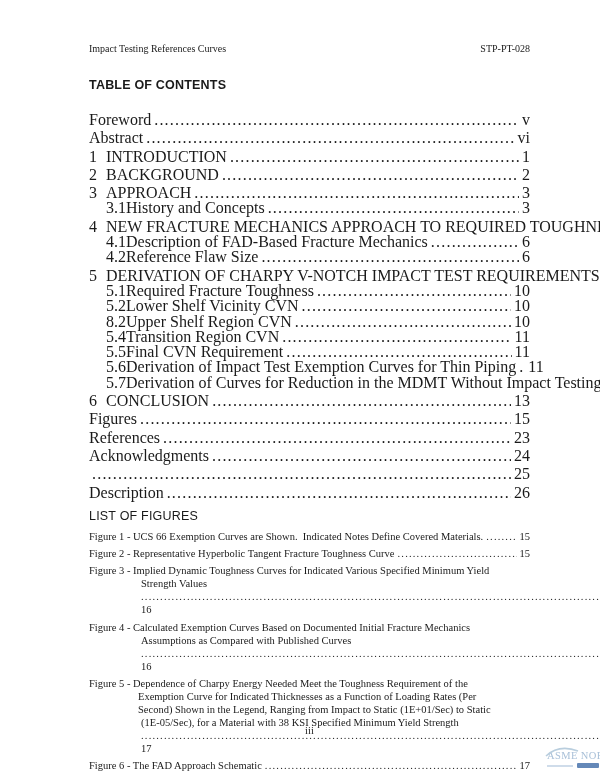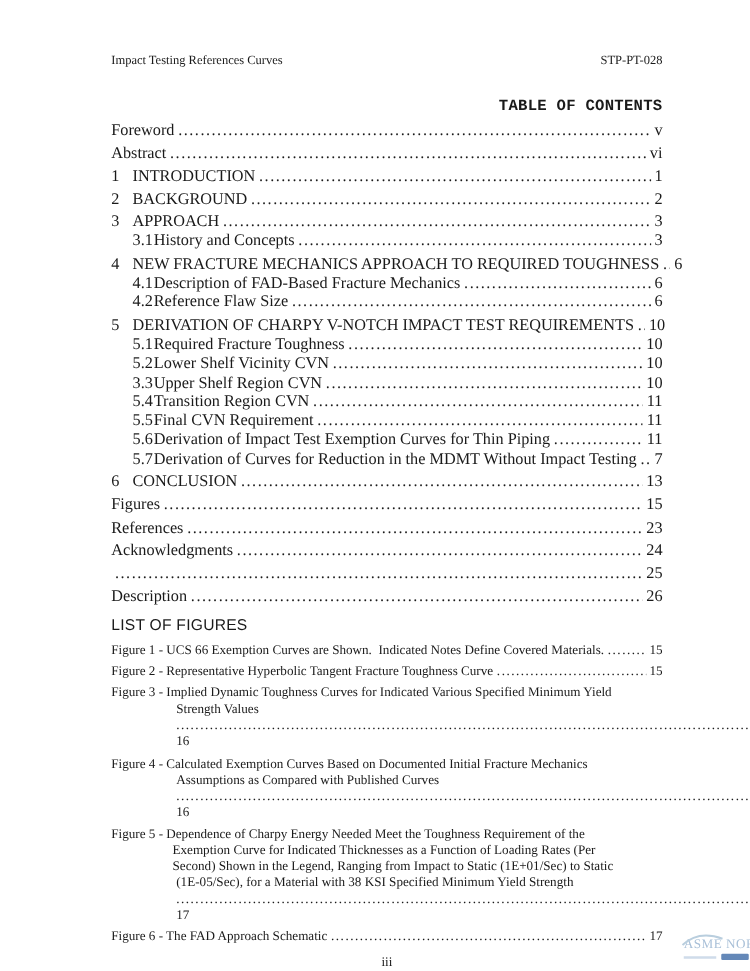--- a/index.html
+++ b/index.html
@@ -14,27 +14,27 @@
   .page { position: absolute; inset: 0; padding: 42px 0 0 89px; box-sizing: border-box; }
   .content { width: 441px; }
 
   .header {
     display: flex; justify-content: space-between;
     width: 441px; font-size: 10px; line-height: 13px;
   }
 
   .toc-title {
     margin: 23px 0 0 0; width: 441px;
-    text-align: right;
-    font-family: Liberation Mono, monospace;
+    text-align: left;
+    font-family: Liberation Sans, sans-serif;
     font-weight: bold; font-size: 12.5px; line-height: 14px;
     letter-spacing: 0.2px;
   }
 
-  .toc-list { margin-top: 4px; width: 441px; font-size: 13px; }
+  .toc-list { margin-top: 20px; width: 441px; font-size: 16px; }
   .toc-row { display: flex; align-items: baseline; line-height: 15.3px; }
   .toc-row.lv0:not(:first-child) { margin-top: 3px; font-family: Liberation Serif, serif; }
   .toc-row.lv1 { padding-left: 17px; }
   .num { flex: 0 0 17px; }
   .ttl { white-space: nowrap; }
   .leader {
     flex: 1 1 auto; overflow: hidden; white-space: nowrap;
     min-width: 6px; margin: 0 3px 0 3px;
   }
   .leader::after {
@@ -50,21 +50,21 @@
     letter-spacing: 0.2px;
   }
   .lof-list { margin-top: 7px; width: 441px; font-size: 10.5px; }
   .lof-entry { margin-top: 4.3px; }
   .lof-entry:first-child { margin-top: 0; }
   .lof-line { line-height: 13px; }
   .lof-line.cont { padding-left: 49px; flex-direction: column; }
   .lof-line.last { display: flex; align-items: baseline; }
 
   .footer {
-    position: absolute; left: 89px; top: 764px; width: 441px;
+    position: absolute; left: 89px; top: 724px; width: 441px;
     text-align: center; font-size: 10.5px; line-height: 13px;
   }
 
   .watermark {
     position: absolute; left: 547px; top: 750px; width: 90px;
     font-size: 10.5px; line-height: 12px;
     letter-spacing: 0.4px; white-space: nowrap;
   }
   .wm-text { font-family: "Liberation Serif", serif; }
   .wm-swoosh { position: absolute; left: -2px; top: -4px; width: 34px; height: 12px; }
@@ -150,21 +150,21 @@
           <span class="leader"></span>
           <span class="pg">10</span>
         </div>
         <div class="toc-row lv1">
           <span class="num">5.2</span>
           <span class="ttl">Lower Shelf Vicinity CVN</span>
           <span class="leader"></span>
           <span class="pg">10</span>
         </div>
         <div class="toc-row lv1">
-          <span class="num">3.3</span>
+          <span class="num">8.2</span>
           <span class="ttl">Upper Shelf Region CVN</span>
           <span class="leader"></span>
           <span class="pg">10</span>
         </div>
         <div class="toc-row lv1">
           <span class="num">5.4</span>
           <span class="ttl">Transition Region CVN</span>
           <span class="leader"></span>
           <span class="pg">11</span>
         </div>

